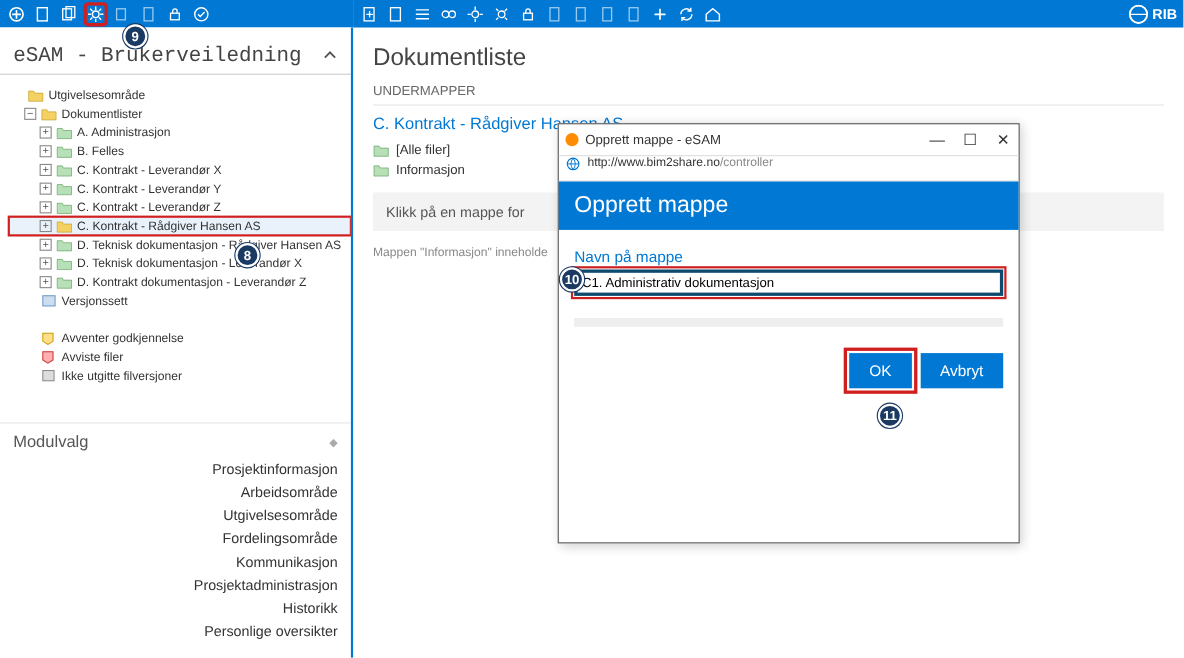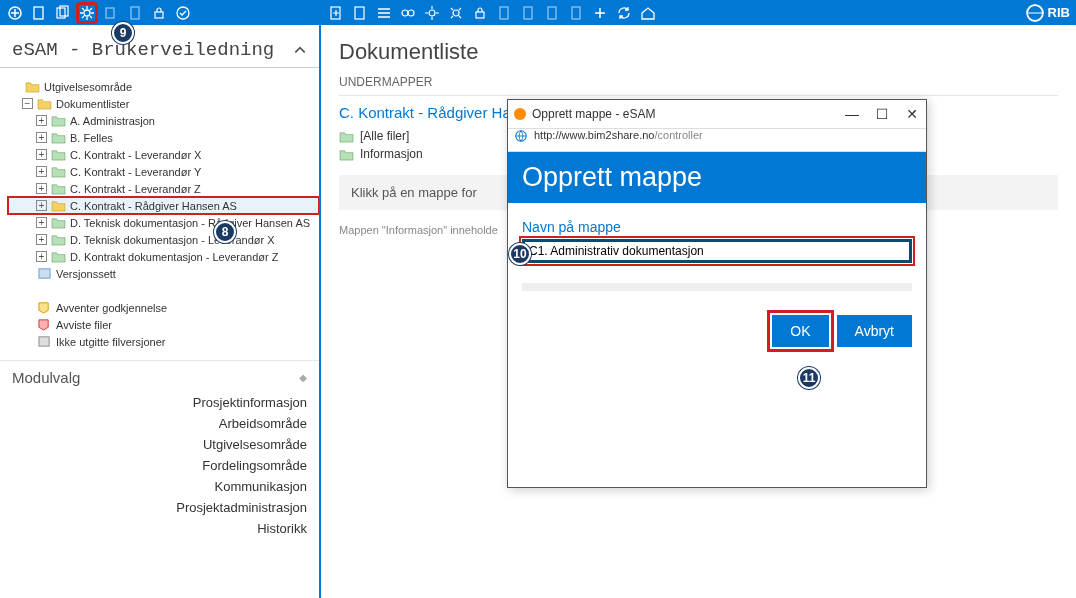--- a/index.html
+++ b/index.html
@@ -26,42 +26,42 @@
   .tree .row { display: flex; align-items: center; gap: 4px; padding: 0 2px; white-space: nowrap; }
   .tree .indent1 { padding-left: 14px; }
   .tree .indent2 { padding-left: 28px; }
   .tree .exp { width: 11px; height: 11px; border: 1px solid #888; display: flex; align-items: center; justify-content: center; font-size: 10px; line-height: 1; color: #555; cursor: pointer; }
   .tree .noexp { width: 11px; height: 11px; }
   .tree .ficon { width: 15px; height: 13px; flex-shrink: 0; }
   .tree label { font-size: 11px; color: #333; cursor: pointer; }
   .tree .hl-row { outline: 2px solid #d01f1f; outline-offset: -1px; background: #e9f2fb; }
   .sep12 { height: 12px; }
 
-  .section-title { font-size: 15px; font-weight: 400; color: #555; padding: 8px 12px 4px; border-top: 1px solid #e6e6e6; display: flex; justify-content: space-between; align-items: center; }
+  .section-title { font-size: 15px; font-weight: 400; color: #555; padding: 8px 12px 4px; border-top: 1px solid #e6e6e6; display: flex; justify-content: space-between; align-items: center; margin-top: 24px; }
   .nav-list { padding: 2px 0 6px; text-align: right; }
   .nav-item { font-size: 13px; color: #333; padding: 3px 12px; cursor: pointer; }
 
   .right h1 { font-size: 22px; font-weight: 300; color: #444; margin-bottom: 10px; }
   .right .sub { font-size: 12px; color: #666; margin-bottom: 8px; border-bottom: 1px solid #e6e6e6; padding-bottom: 6px;}
   .right .crumb { color: #0078d4; font-size: 15px; font-weight: 400; margin-bottom: 6px; }
   .right .folder-row { display: flex; align-items: center; gap: 6px; font-size: 12px; color: #333; padding: 2px 0; }
   .right .folder-row .ficon { width: 15px; height: 13px; }
   .right .hint { background: #f3f3f3; padding: 10px 12px; font-size: 13px; color: #555; margin-top: 12px; }
   .right .empty { font-size: 11px; color: #888; margin-top: 14px; }
 
   
-  .dialog { position: absolute; left: 507px; top: 99px; width: 420px; border: 1px solid #555; background: #fff; box-shadow: 2px 2px 10px rgba(0,0,0,0.2); }
+  .dialog { position: absolute; left: 507px; top: 112px; width: 420px; border: 1px solid #555; background: #fff; box-shadow: 2px 2px 10px rgba(0,0,0,0.2); }
   .dlg-title { height: 28px; display: flex; align-items: center; padding: 0 6px; font-size: 12px; gap: 6px; }
   .dlg-title .bullet { width: 12px; height: 12px; background: #ff8c00; border-radius: 50%; }
   .dlg-title .winbtns { margin-left: auto; display: flex; gap: 14px; }
   .dlg-title .winbtns span { cursor: pointer; font-size: 14px; width: 16px; text-align: center; }
   .dlg-url { height: 24px; border-top: 1px solid #ddd; border-bottom: 1px solid #ddd; display: flex; align-items: flex-start; padding: 0 6px; font-size: 11px; color: #888; gap: 6px;}
   .dlg-url .globe { width: 14px; height: 14px; }
   .dlg-url .domain { color: #333; }
-  .dlg-header { background: #0078d4; color: #fff; font-size: 27px; font-weight: 300; padding: 10px 14px; }
+  .dlg-header { background: #0078d4; color: #fff; font-size: 21px; font-weight: 300; padding: 10px 14px; }
   .dlg-body { padding: 16px 14px 8px; }
   .dlg-body .lbl { color: #0078d4; font-size: 14px; margin-bottom: 4px; }
   .dlg-body .inp-wrap { outline: 2px solid #d01f1f; outline-offset: 1px; }
   .dlg-body input { width: 100%; border: 3px solid #0c4a6e; padding: 2px 4px; font-size: 12px; }
   .dlg-body .bar { height: 8px; background: #eee; margin: 20px 0 16px; }
   .dlg-btns { display: flex; justify-content: flex-end; gap: 8px; padding: 0 14px 20px; }
   .dlg-btns button { background: #0078d4; color: #fff; border: none; padding: 8px 18px; font-size: 14px; cursor: pointer; }
   .dlg-btns .ok-wrap { outline: 3px solid #d01f1f; outline-offset: 2px; }
 
   
@@ -337,20 +337,21 @@
       <span style="color:#aaa;font-size:10px">◆</span>
     </div>
     <div class="nav-list">
       <div class="nav-item">Prosjektinformasjon</div>
       <div class="nav-item">Arbeidsområde</div>
       <div class="nav-item">Utgivelsesområde</div>
       <div class="nav-item">Fordelingsområde</div>
       <div class="nav-item">Kommunikasjon</div>
       <div class="nav-item">Prosjektadministrasjon</div>
       <div class="nav-item">Historikk</div>
+      <div class="nav-item">Personlige oversikter</div>
     </div>
   </div>
 
   <div class="right">
     <h1>Dokumentliste</h1>
     <div class="sub">UNDERMAPPER</div>
     <div class="crumb">C. Kontrakt - Rådgiver Hansen AS</div>
     <div class="folder-row">
       <svg class="ficon" viewBox="0 0 16 14">
           <path class="folder-g-svg" d="M1 3h5l1 2h8v8H1z"></path>

